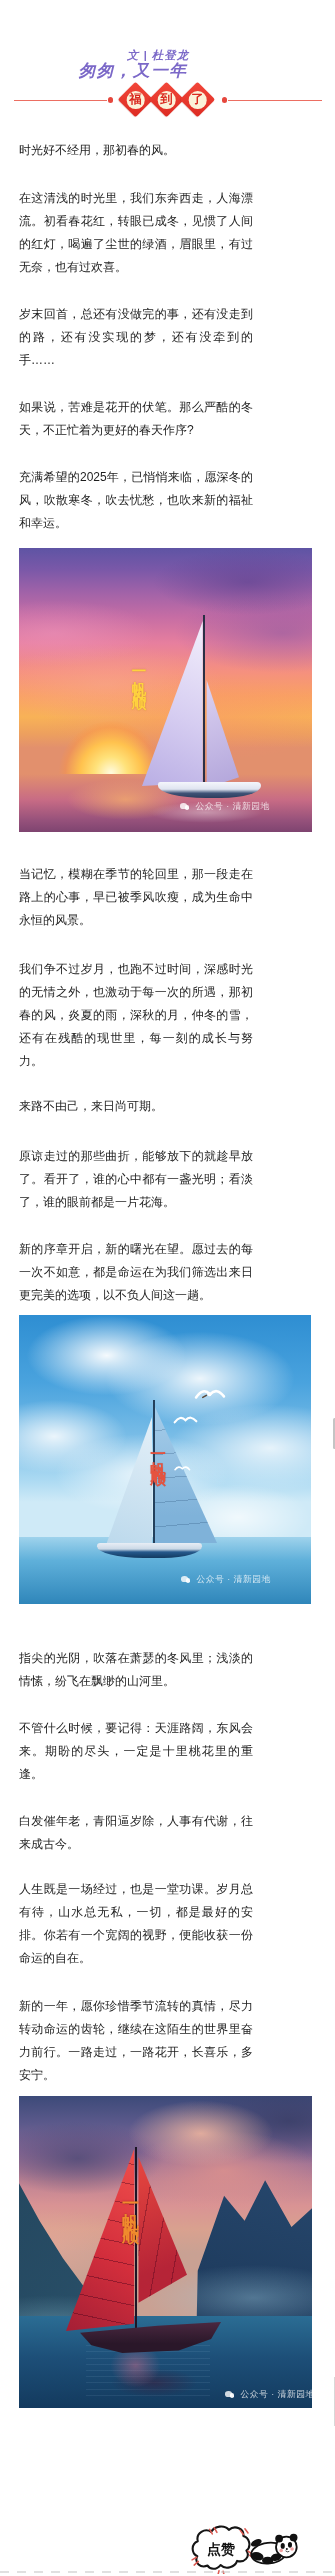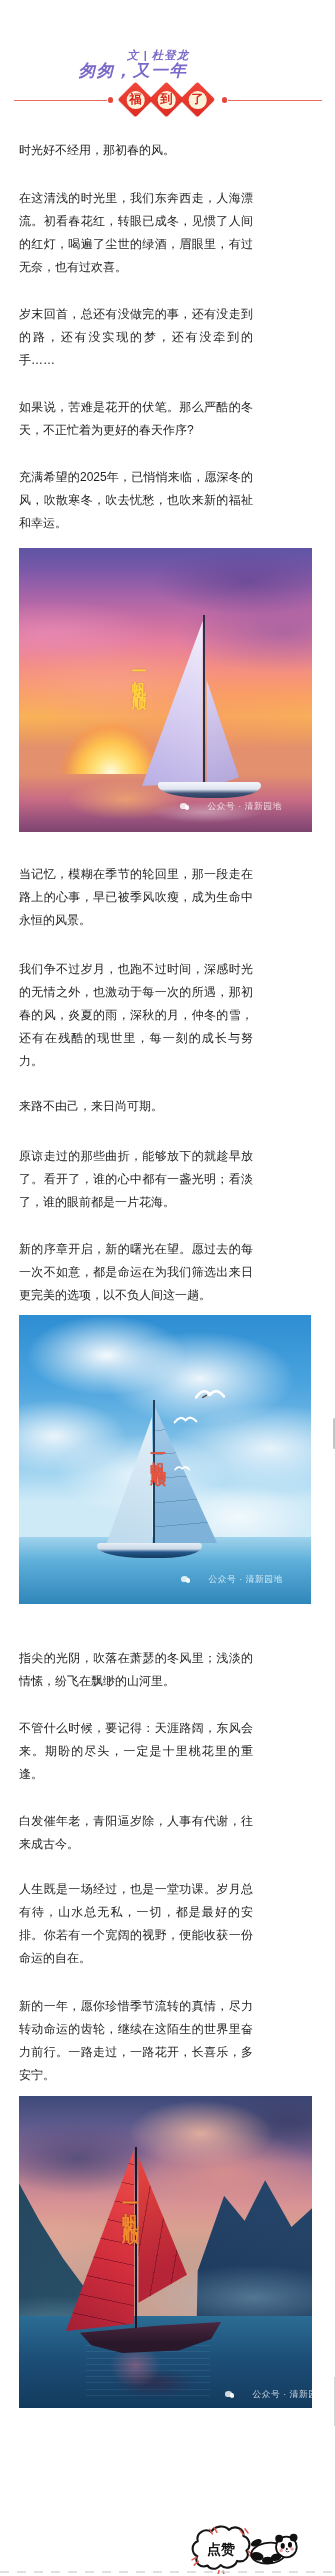--- a/index.html
+++ b/index.html
@@ -26,21 +26,21 @@
   .diamond .circ span{font-size:12.4px;font-weight:700;color:#d92a20;}
   .dmd0{left:123px;} .dmd1{left:154px;} .dmd2{left:185px;}
 
   
   .para{position:absolute;left:19px;width:234px;font-size:12px;line-height:23px;color:#1d1d1d;
     letter-spacing:0;text-align:justify;word-break:break-all;}
 
   
   .photo{position:absolute;left:19px;overflow:hidden;background:#888;}
   .layer{position:absolute;inset:0;}
-  .wm{position:absolute;display:flex;align-items:center;gap:16px;color:rgba(255,255,255,.75);
+  .wm{position:absolute;display:flex;align-items:center;gap:4px;color:rgba(255,255,255,.75);
     font-size:8.8px;letter-spacing:0.5px;white-space:nowrap;}
   .wm-icon{position:relative;width:11.4px;height:9.3px;flex:0 0 auto;}
   .wm-icon i{position:absolute;border-radius:50%;background:rgba(255,255,255,.8);}
   .wm-icon i.b1{left:0;top:0.5px;width:6.7px;height:5.7px;}
   .wm-icon i.b2{left:4.7px;top:3.1px;width:4.7px;height:4.1px;background:rgba(255,255,255,.95);}
   .v-text{position:absolute;writing-mode:vertical-rl;text-orientation:upright;font-weight:700;
     text-align:center;}
 
   
   .img1{top:548px;width:293px;height:284px;}

